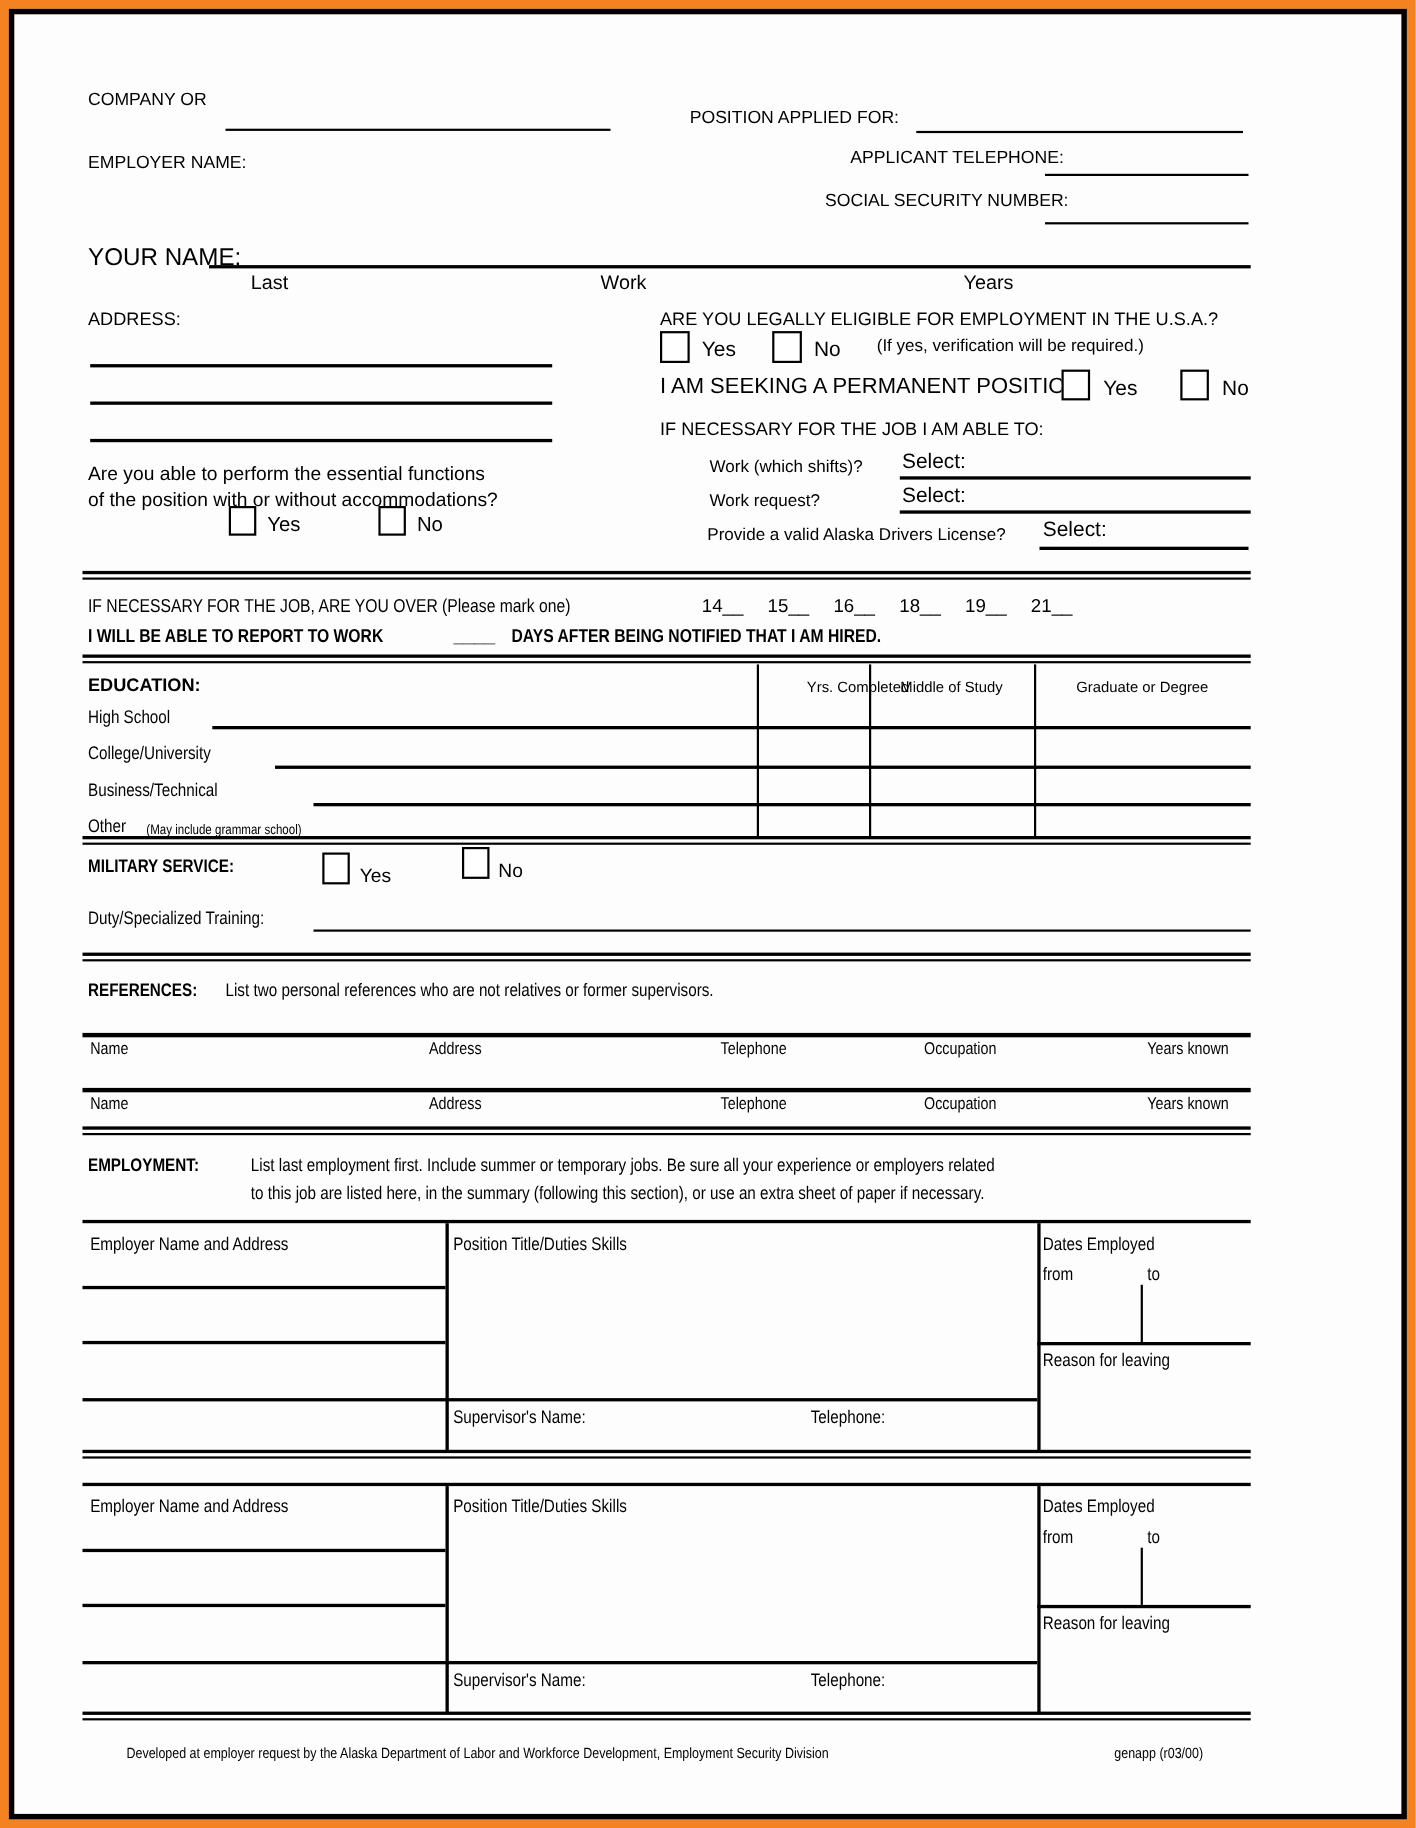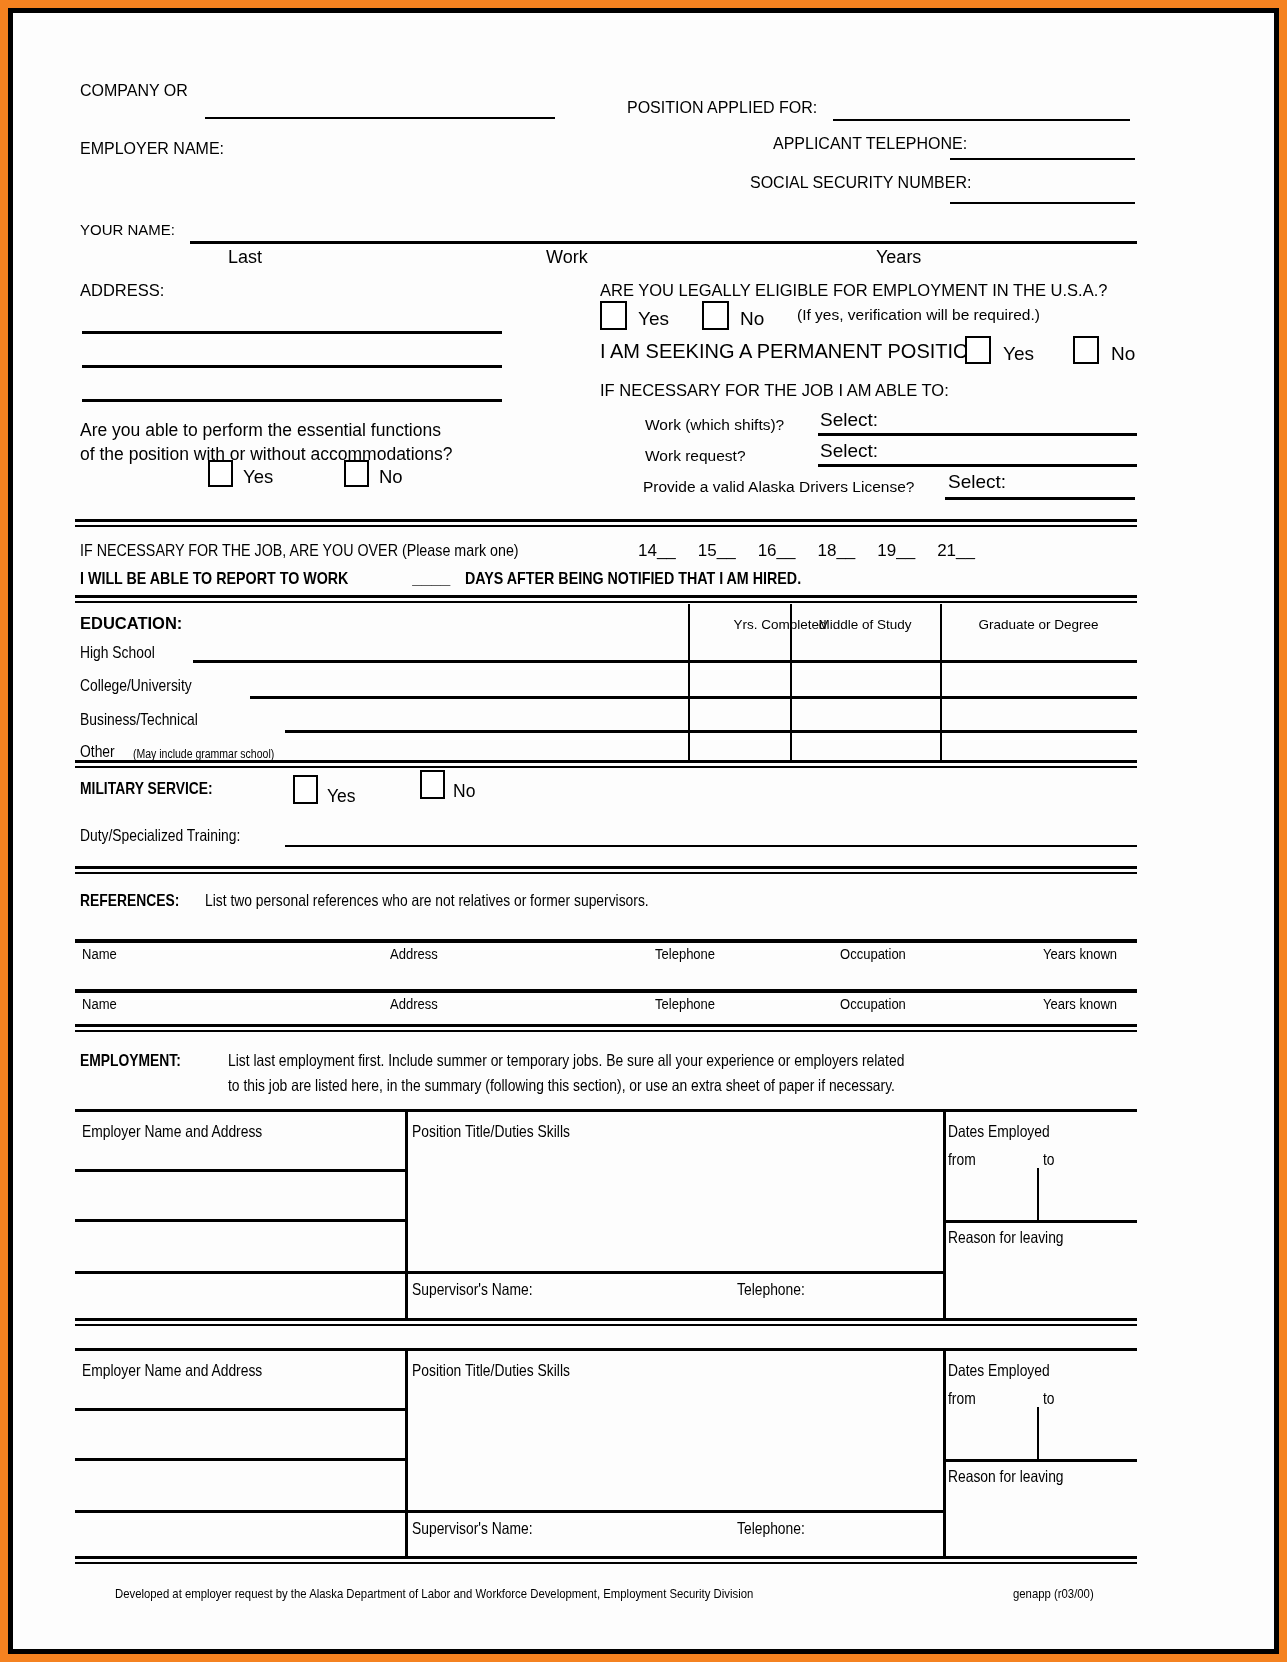--- a/index.html
+++ b/index.html
@@ -35,21 +35,21 @@
    <div class="t" style="left:627px;top:99px;">POSITION APPLIED FOR:</div>
    <div class="hl" style="left:833px;top:119px;width:297px;"></div>
 
    <div class="t" style="left:773px;top:135px;">APPLICANT TELEPHONE:</div>
    <div class="hl" style="left:950px;top:158px;width:185px;"></div>
 
    <div class="t" style="left:750px;top:174px;">SOCIAL SECURITY NUMBER:</div>
    <div class="hl" style="left:950px;top:202px;width:185px;"></div>
 
 
-   <div class="t" style="left:80px;top:221px;font-size:15px;">YOUR NAME:</div>
+   <div class="t" style="left:80px;top:221px;font-size:22px;">YOUR NAME:</div>
    <div class="hl" style="left:190px;top:241px;width:947px;height:3px;"></div>
    <div class="t" style="left:228px;top:247px;font-size:18px;">Last</div>
    <div class="t" style="left:546px;top:247px;font-size:18px;">Work</div>
    <div class="t" style="left:876px;top:247px;font-size:18px;">Years</div>
 
    <div class="t" style="left:80px;top:281px;font-size:16.5px;">ADDRESS:</div>
    <div class="hl" style="left:82px;top:331px;width:420px;height:2.5px;"></div>
    <div class="hl" style="left:82px;top:365px;width:420px;height:2.5px;"></div>
    <div class="hl" style="left:82px;top:399px;width:420px;height:2.5px;"></div>
 

